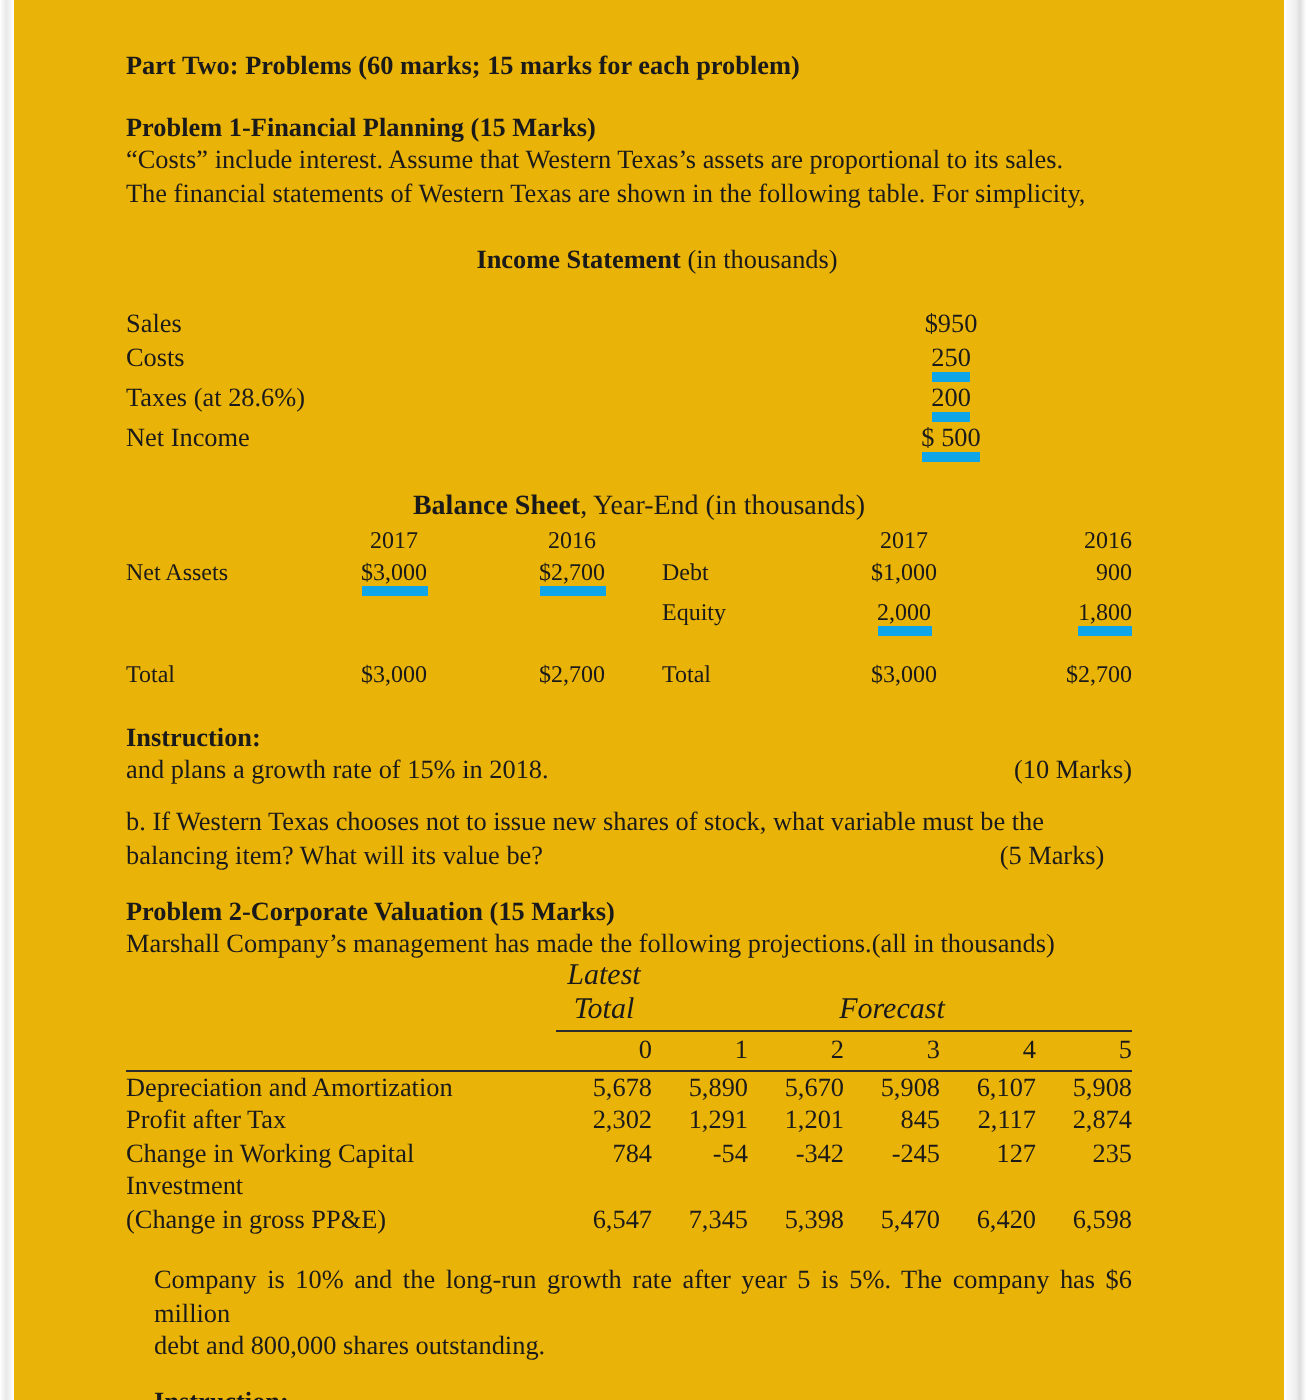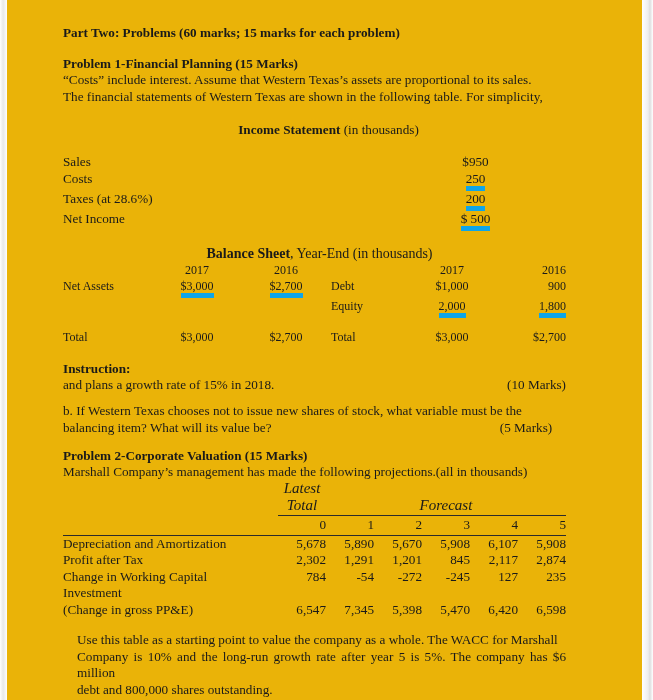--- a/index.html
+++ b/index.html
@@ -339,21 +339,21 @@
             <td class="p2-num">1,291</td>
             <td class="p2-num">1,201</td>
             <td class="p2-num">845</td>
             <td class="p2-num">2,117</td>
             <td class="p2-num">2,874</td>
           </tr>
           <tr>
             <td class="p2-lbl">Change in Working Capital</td>
             <td class="p2-num">784</td>
             <td class="p2-num">-54</td>
-            <td class="p2-num">-272</td>
+            <td class="p2-num">-342</td>
             <td class="p2-num">-245</td>
             <td class="p2-num">127</td>
             <td class="p2-num">235</td>
           </tr>
           <tr>
             <td class="p2-lbl">Investment</td>
             <td class="p2-num"></td>
             <td class="p2-num"></td>
             <td class="p2-num"></td>
             <td class="p2-num"></td>
@@ -369,21 +369,20 @@
             <td class="p2-num">6,420</td>
             <td class="p2-num">6,598</td>
           </tr>
         </tbody>
       </table>
     </div>
 
     <div class="gap-md"></div>
 
     <div style="padding-left:14px;">
-      <p class="para justify">Use this table as a starting point to value the company as a whole. The WACC for Marshall</p>
       <p class="para justify">Company is 10% and the long-run growth rate after year 5 is 5%. The company has $6 million</p>
       <p class="para">debt and 800,000 shares outstanding.</p>
 
       <div class="gap-sm"></div>
 
       <p class="h-bold">Instruction:</p>
 
     </div>
 
   </div>

